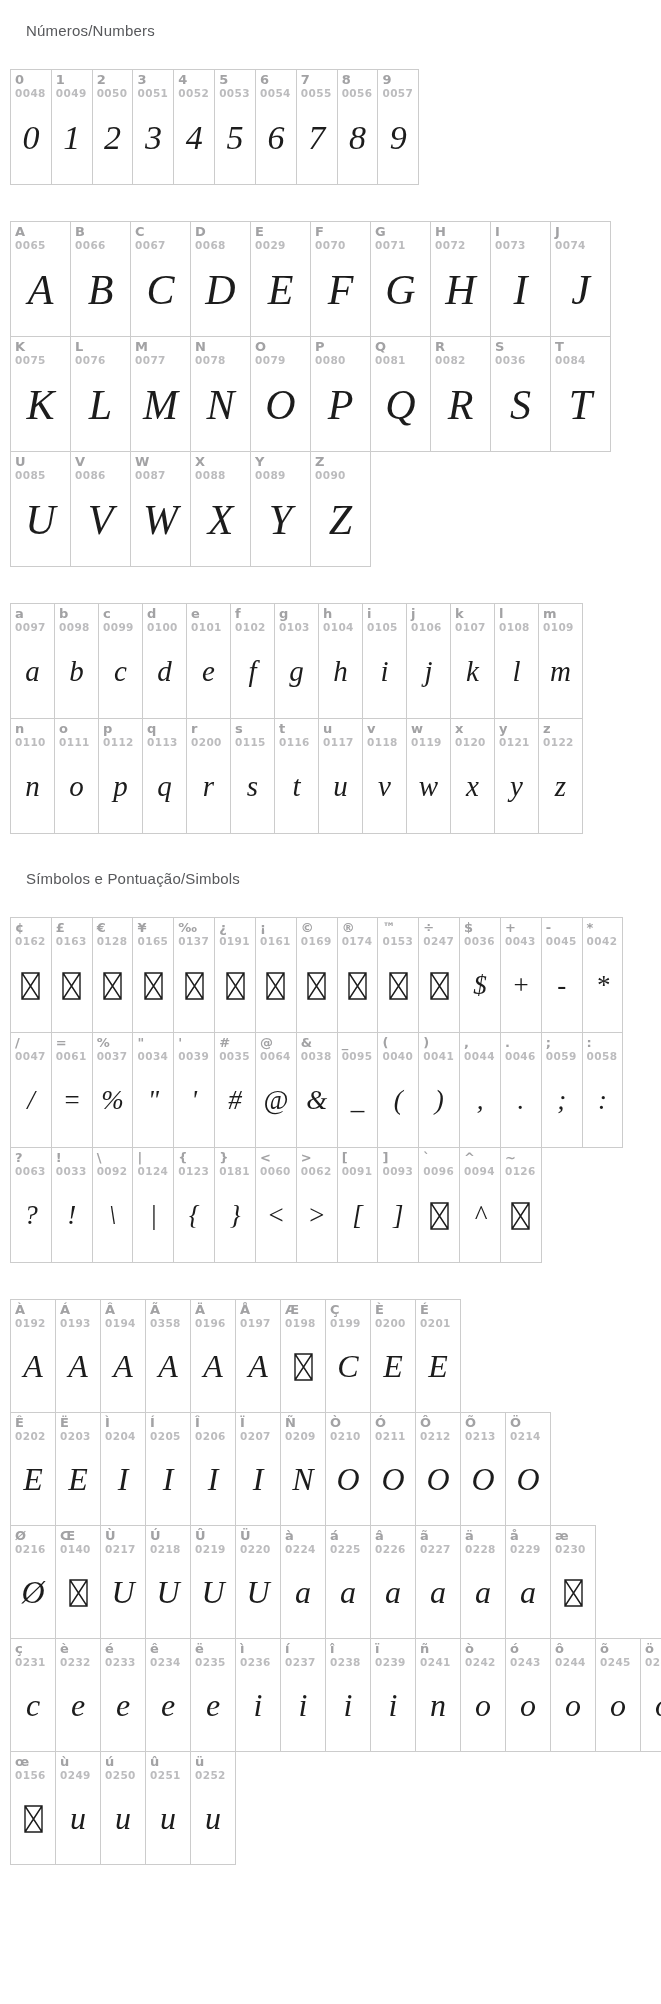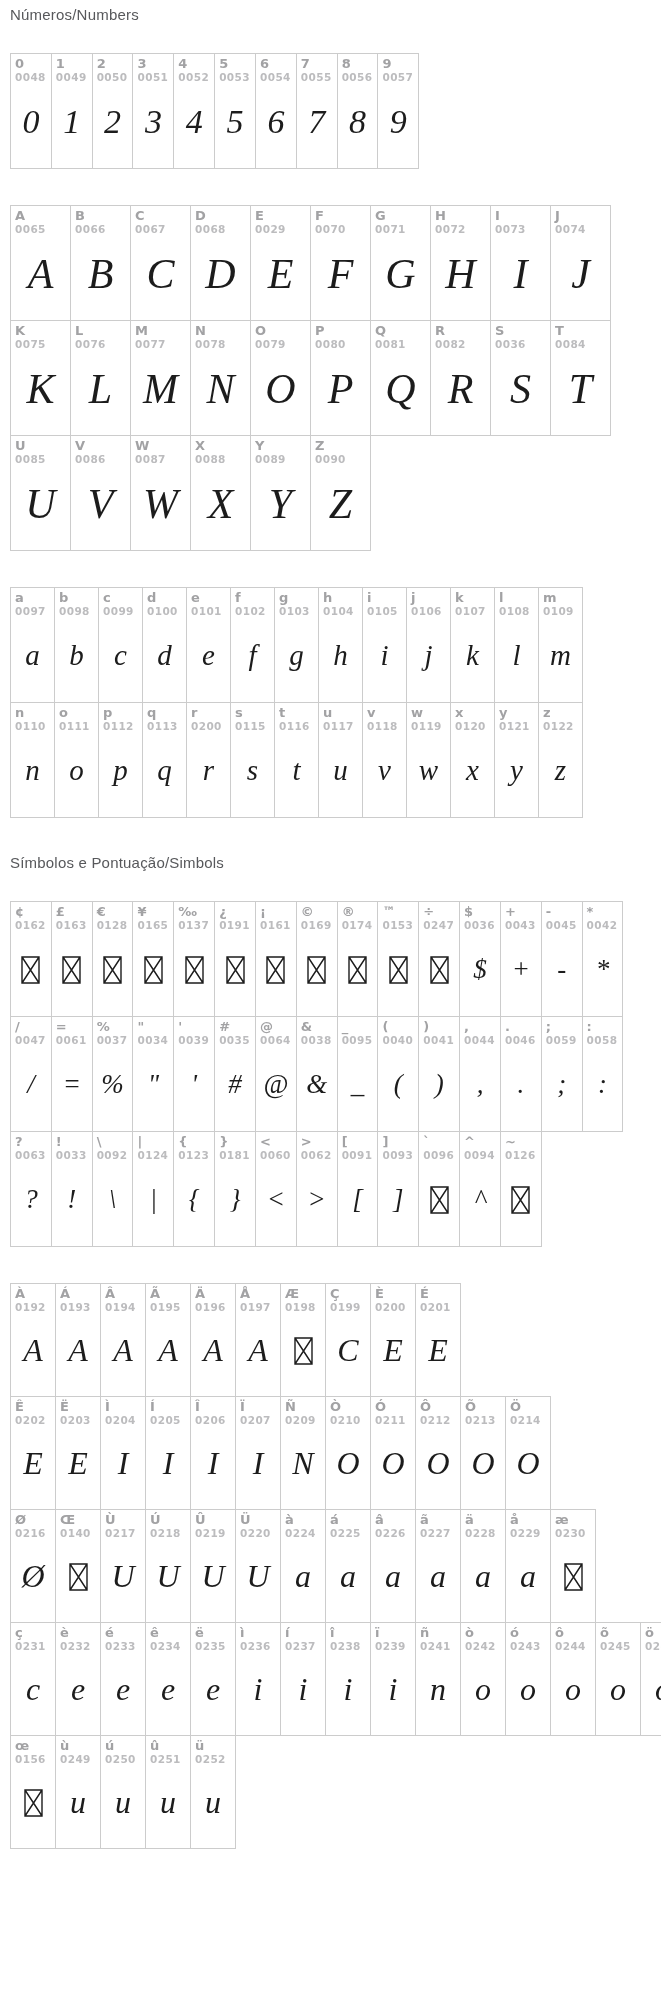--- a/index.html
+++ b/index.html
@@ -5,21 +5,21 @@
   html,body{margin:0;padding:0;background:#ffffff;}
   body{
     width:661px;
     font-family:"Liberation Sans", sans-serif;
     -webkit-font-smoothing:antialiased;
     overflow-x:hidden;
   }
   main{padding:6px 10px 12px 10px;}
   section.font-section{margin-bottom:36px;}
   h2.section-title{
-    margin:0;
+    margin:16px;
     font-size:15px;
     font-weight:400;
     color:#57585b;
     letter-spacing:.2px;
   }
   .grid{margin-top:30px;}
   .char-row{display:flex;align-items:stretch;}
   .char-row + .char-row{margin-top:-1px;}
   .cell{
     box-sizing:border-box;
@@ -921,21 +921,21 @@
           <div class="cell">
             <div class="cell-head">
               <span class="cell-label">Â</span>
               <span class="cell-code">0194</span>
             </div>
             <div class="cell-glyph">A</div>
           </div>
           <div class="cell">
             <div class="cell-head">
               <span class="cell-label">Ã</span>
-              <span class="cell-code">0195</span>
+              <span class="cell-code">0358</span>
             </div>
             <div class="cell-glyph">A</div>
           </div>
           <div class="cell">
             <div class="cell-head">
               <span class="cell-label">Ä</span>
               <span class="cell-code">0196</span>
             </div>
             <div class="cell-glyph">A</div>
           </div>

